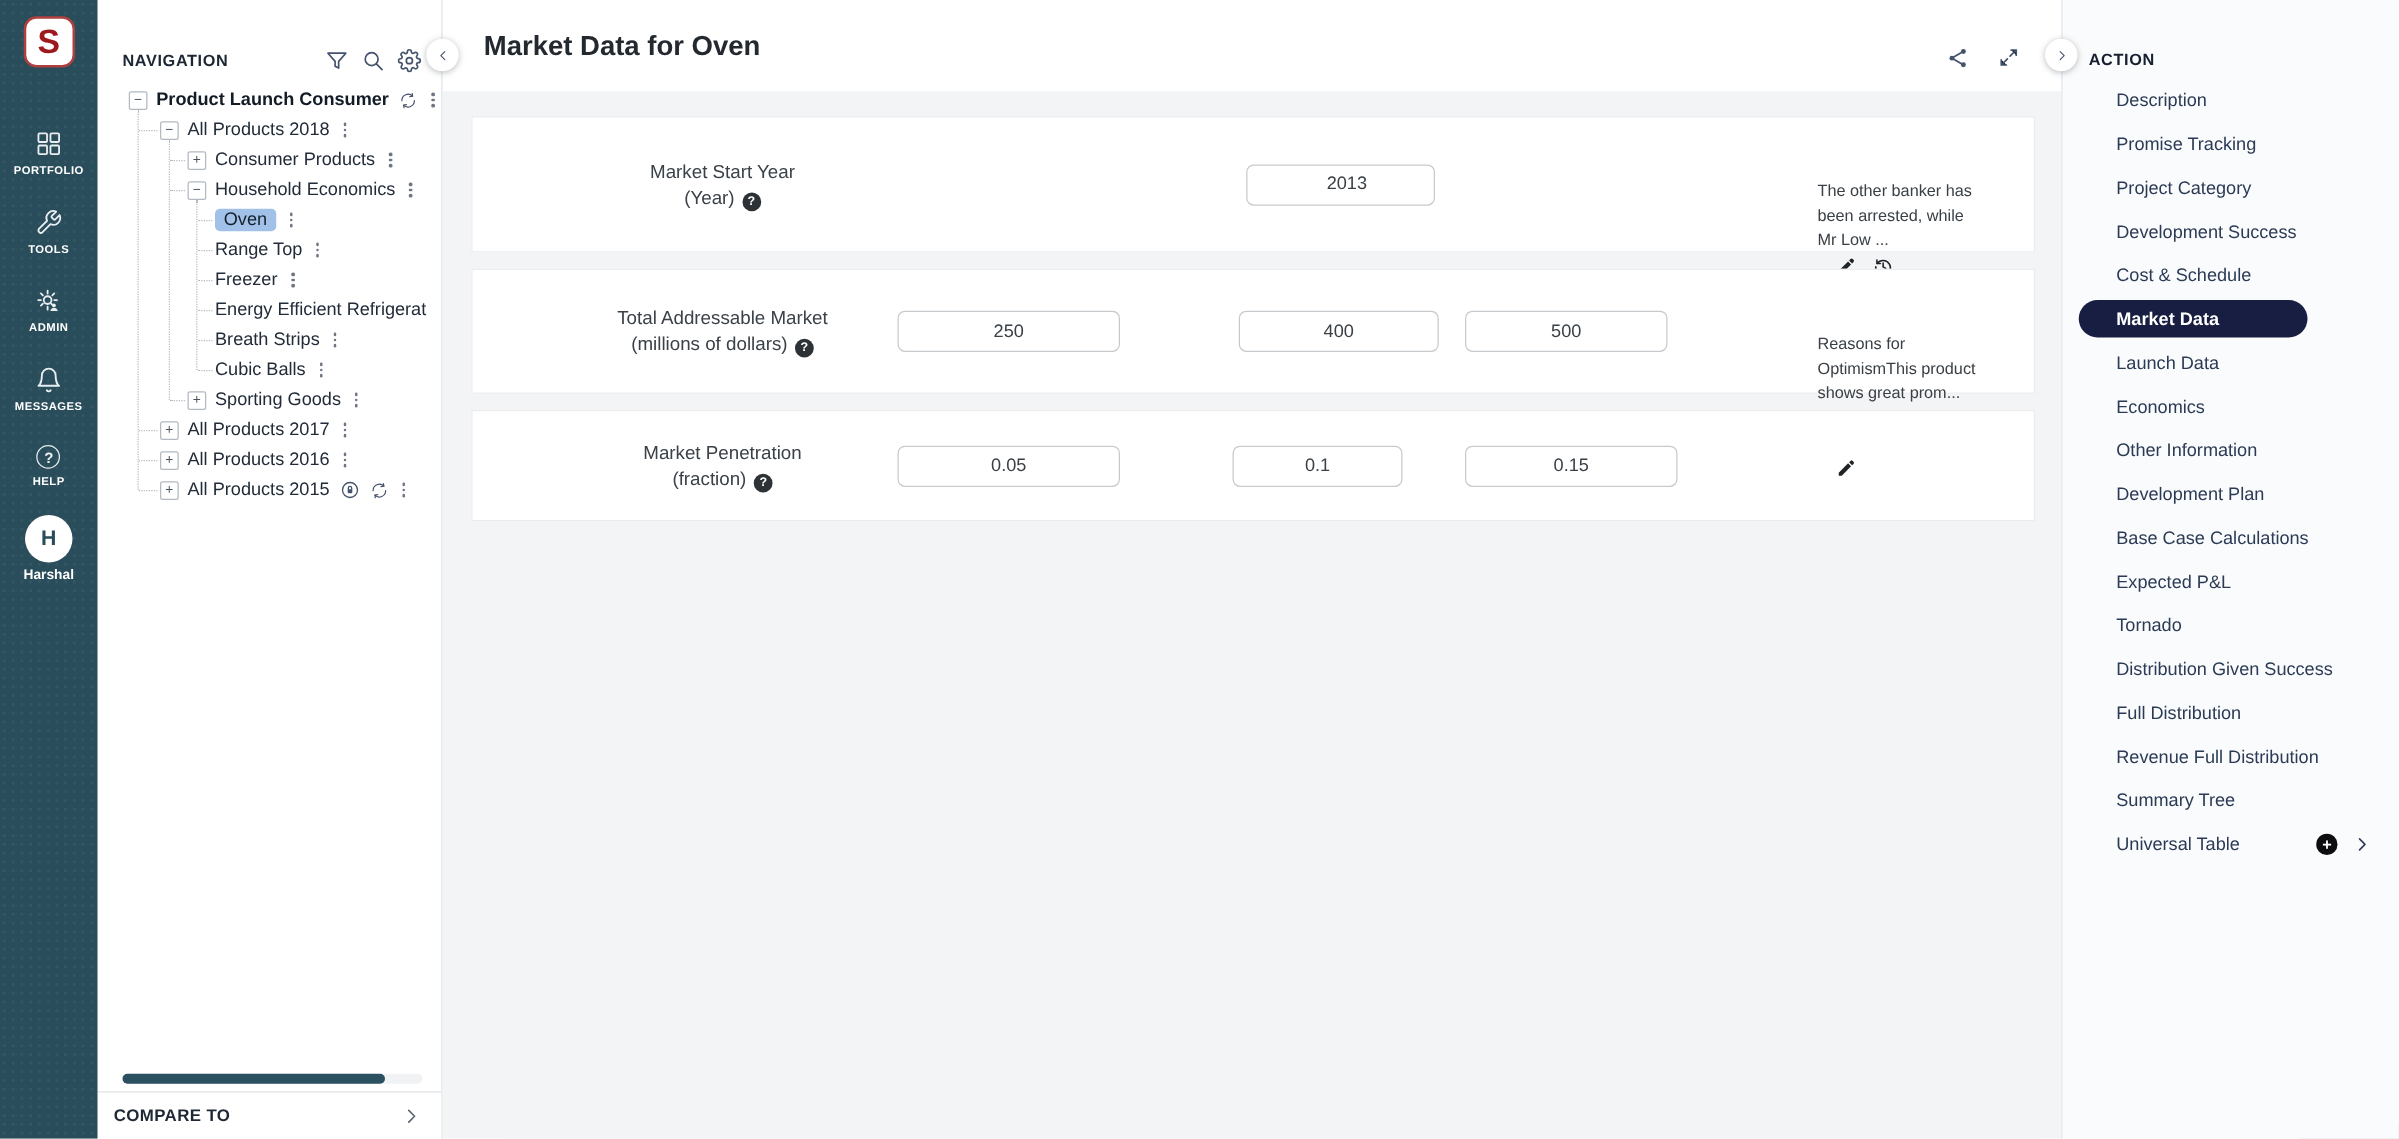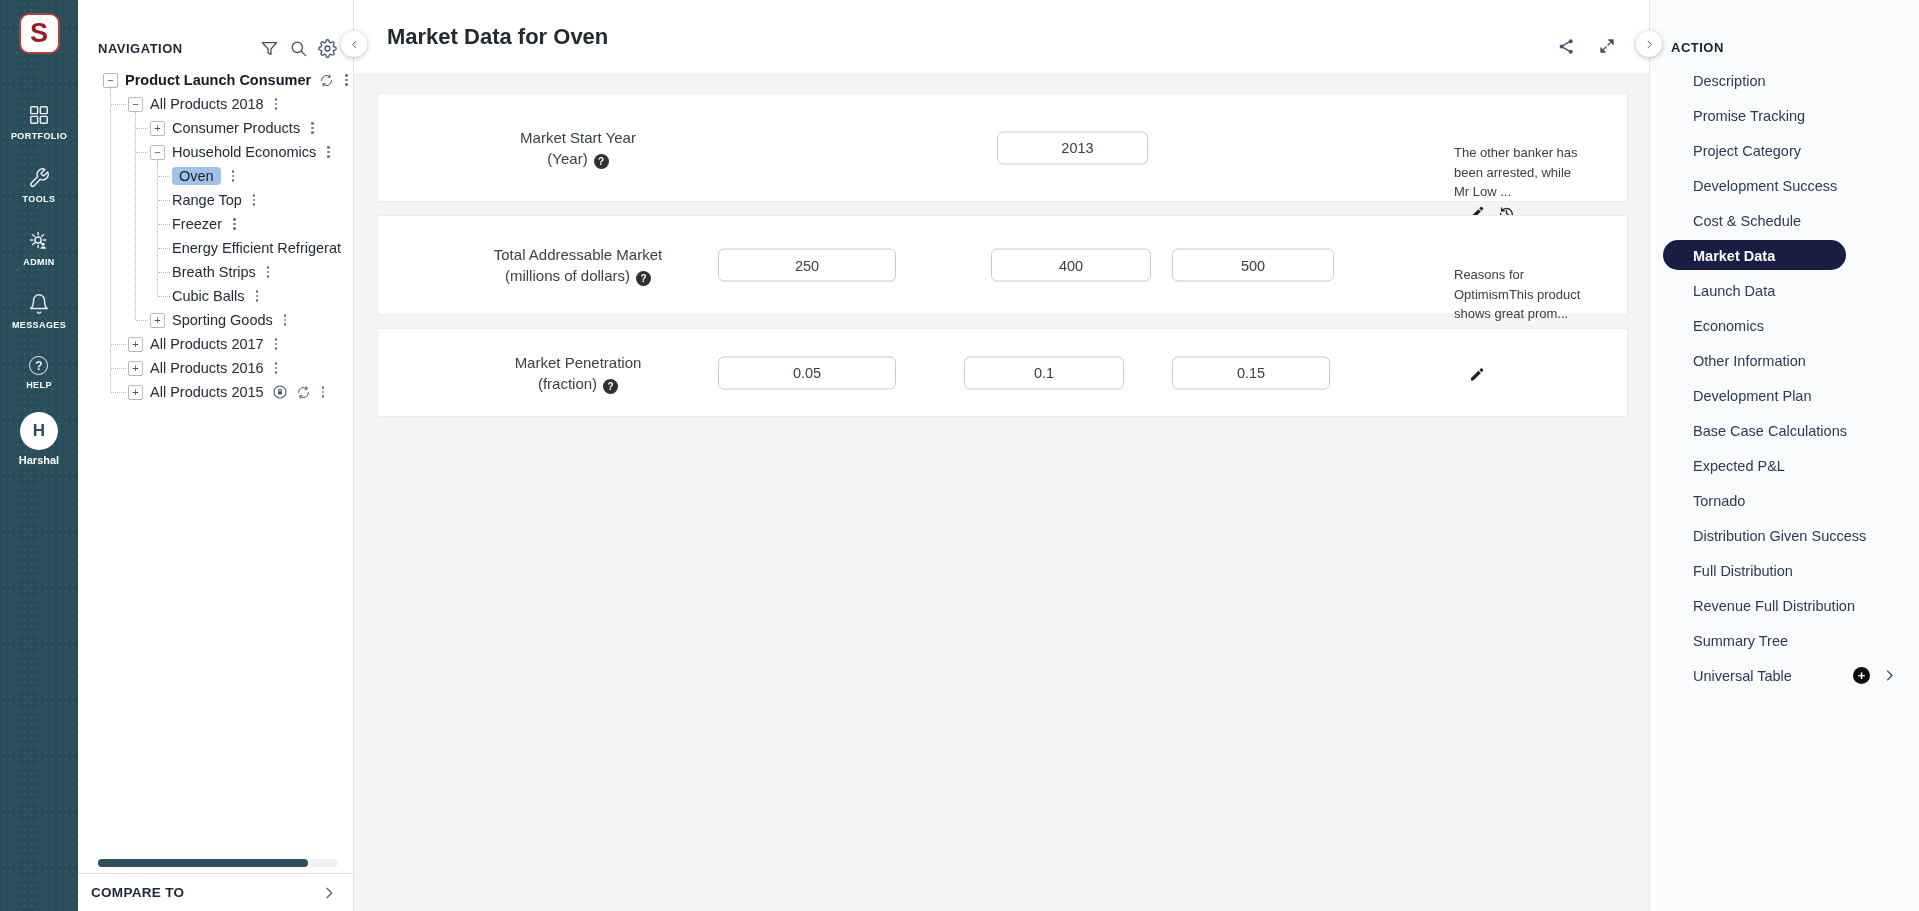--- a/index.html
+++ b/index.html
@@ -429,22 +429,22 @@
       </div>
       <div class="card-row" style="top: 328px; height: 89px;">
         <div class="row-label">
           <div>Market Penetration</div>
           <div class="l2">
             <span>(fraction)</span>
             <span class="help-icon"></span>
           </div>
         </div>
         <input class="cell-input" value="0.05" style="left: 340px; width: 178px;">
-        <input class="cell-input" value="0.1" style="left: 586px; width: 160px;">
-        <input class="cell-input" value="0.15" style="left: 794px; width: 158px;">
+        <input class="cell-input" value="0.1" style="left: 608px; width: 136px;">
+        <input class="cell-input" value="0.15" style="left: 794px; width: 170px;">
         <div class="note-cell centered">
           <div class="note-icons">
             <span class="ico">
               <svg width="16" height="16" viewBox="0 0 24 24">
                 <path d="M3 17.4V21h3.6L17.8 9.8 14.2 6.2 3 17.4z" fill="#1f2327" stroke="none"></path>
                 <path d="M20.7 6.9a1.8 1.8 0 0 0 0-2.6l-1-1a1.8 1.8 0 0 0-2.6 0l-1.7 1.7 3.6 3.6 1.7-1.7z" fill="#1f2327" stroke="none"></path>
               </svg>
             </span>
           </div>
         </div>

